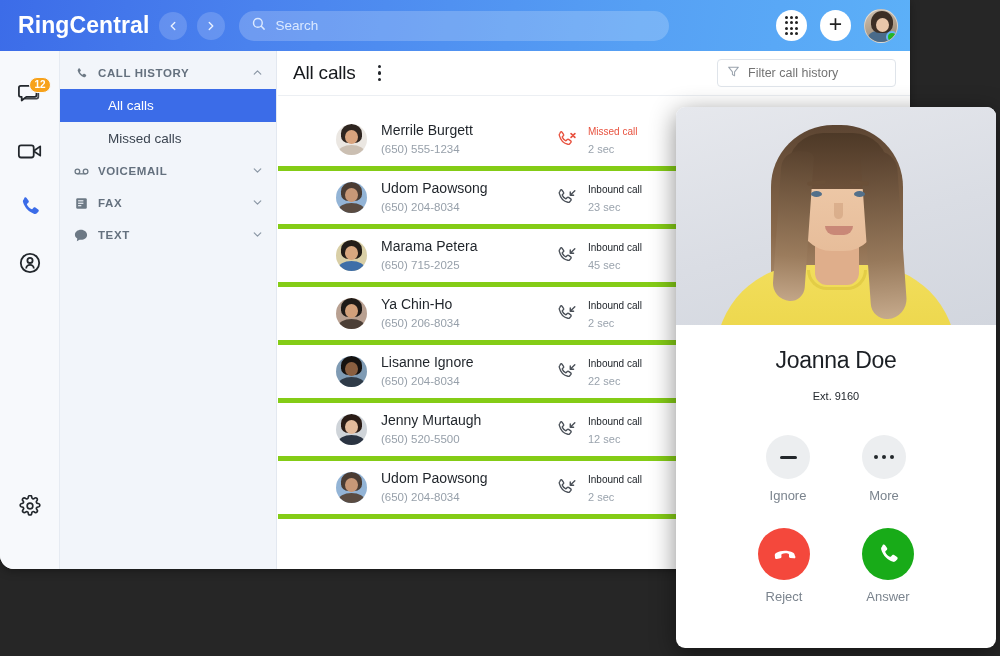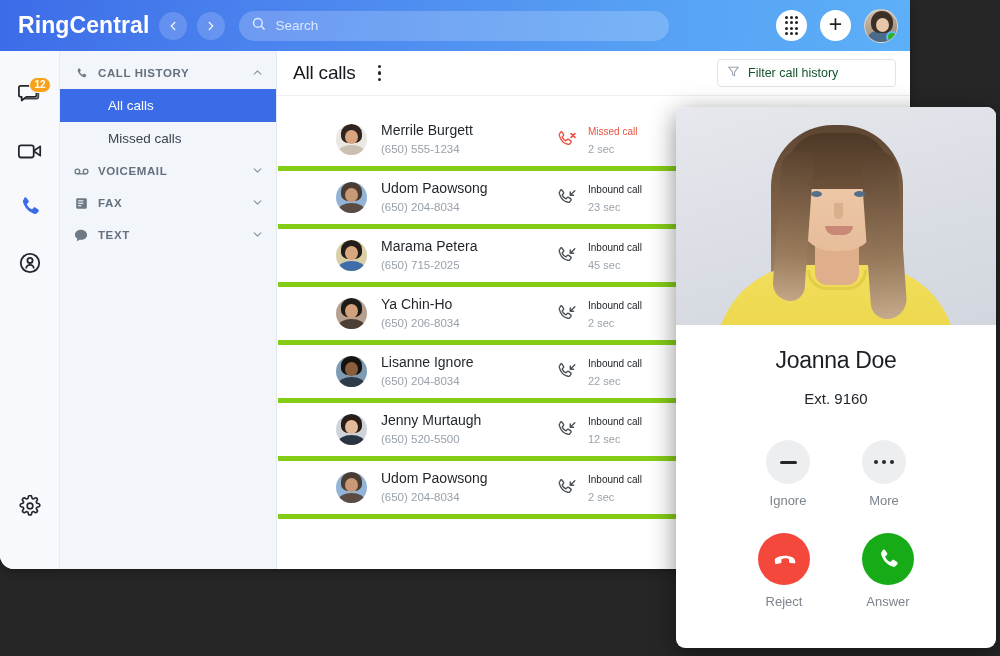--- a/index.html
+++ b/index.html
@@ -115,21 +115,21 @@
     height: 45px; border-bottom: 1px solid #eceff3;
     display: flex; align-items: center; padding: 0 14px 0 15px;
   }
   #page-title { font-size: 19px; color: #16191d; letter-spacing: -.2px; }
   #kebab { margin-left: 14px; display:flex; flex-direction:column; gap:3px; align-items:center; padding: 4px 8px; }
   #kebab i { width: 3.5px; height: 3.5px; background: #22262b; border-radius: 50%; display:block; }
   #filter-box {
     margin-left: auto; width: 179px; height: 28px; border: 1px solid #dfe4ea;
     border-radius: 4px; display: flex; align-items: center; padding: 0 9px; background: #fff;
   }
-  .filter-ph { color: #14532d; font-size: 12.5px; margin-left: 8px; }
+  .filter-ph { color: #737373; font-size: 12.5px; margin-left: 8px; }
 
   #call-list { padding-top: 17px; }
   .call-row {
     height: 58px; display: flex; align-items: center;
     padding: 0 18px 0 58px; border-bottom: 5px solid #84cc16;
   }
   .av {
     width: 31px; height: 31px; border-radius: 50%; position: relative;
     overflow: hidden; flex: 0 0 auto; background: #dfe2e6;
   }
@@ -180,21 +180,21 @@
   .pt-eye.l { left:135px; } .pt-eye.r { left:178px; }
   .pt-nose { position:absolute; left:158px; top:96px; width:9px; height:16px;
     background: rgba(199,150,115,.45); border-radius: 0 0 5px 5px; }
   .pt-mouth { position:absolute; left:149px; top:119px; width:28px; height:9px;
     background:#c98877; border-radius: 0 0 16px 16px; }
   .pt-collar { position:absolute; left:131px; top:163px; width:60px; height:20px;
     border: 3px solid #e3cd46; border-top: none; border-radius: 0 0 30px 30px; }
 
   #popup-body { padding-top: 22px; text-align: center; }
   #caller-name { font-size: 23px; color: #1b1f24; letter-spacing: -.3px; }
-  #caller-ext { font-size: 15px; color: #22272d; margin-top: 16px; }
+  #caller-ext { font-size: 11px; color: #22272d; margin-top: 16px; }
   .btn-grid { display: flex; justify-content: center; gap: 52px; }
   #row-secondary { margin-top: 33px; }
   #row-primary { margin-top: 25px; }
   .cbtn { display: flex; flex-direction: column; align-items: center; }
   .cbtn .circ {
     width: 44px; height: 44px; border-radius: 50%;
     display: flex; align-items: center; justify-content: center;
   }
   .cbtn.soft .circ { background: #eceef0; }
   .cbtn .lbl { font-size: 13px; color: #7b848e; margin-top: 9px; }

